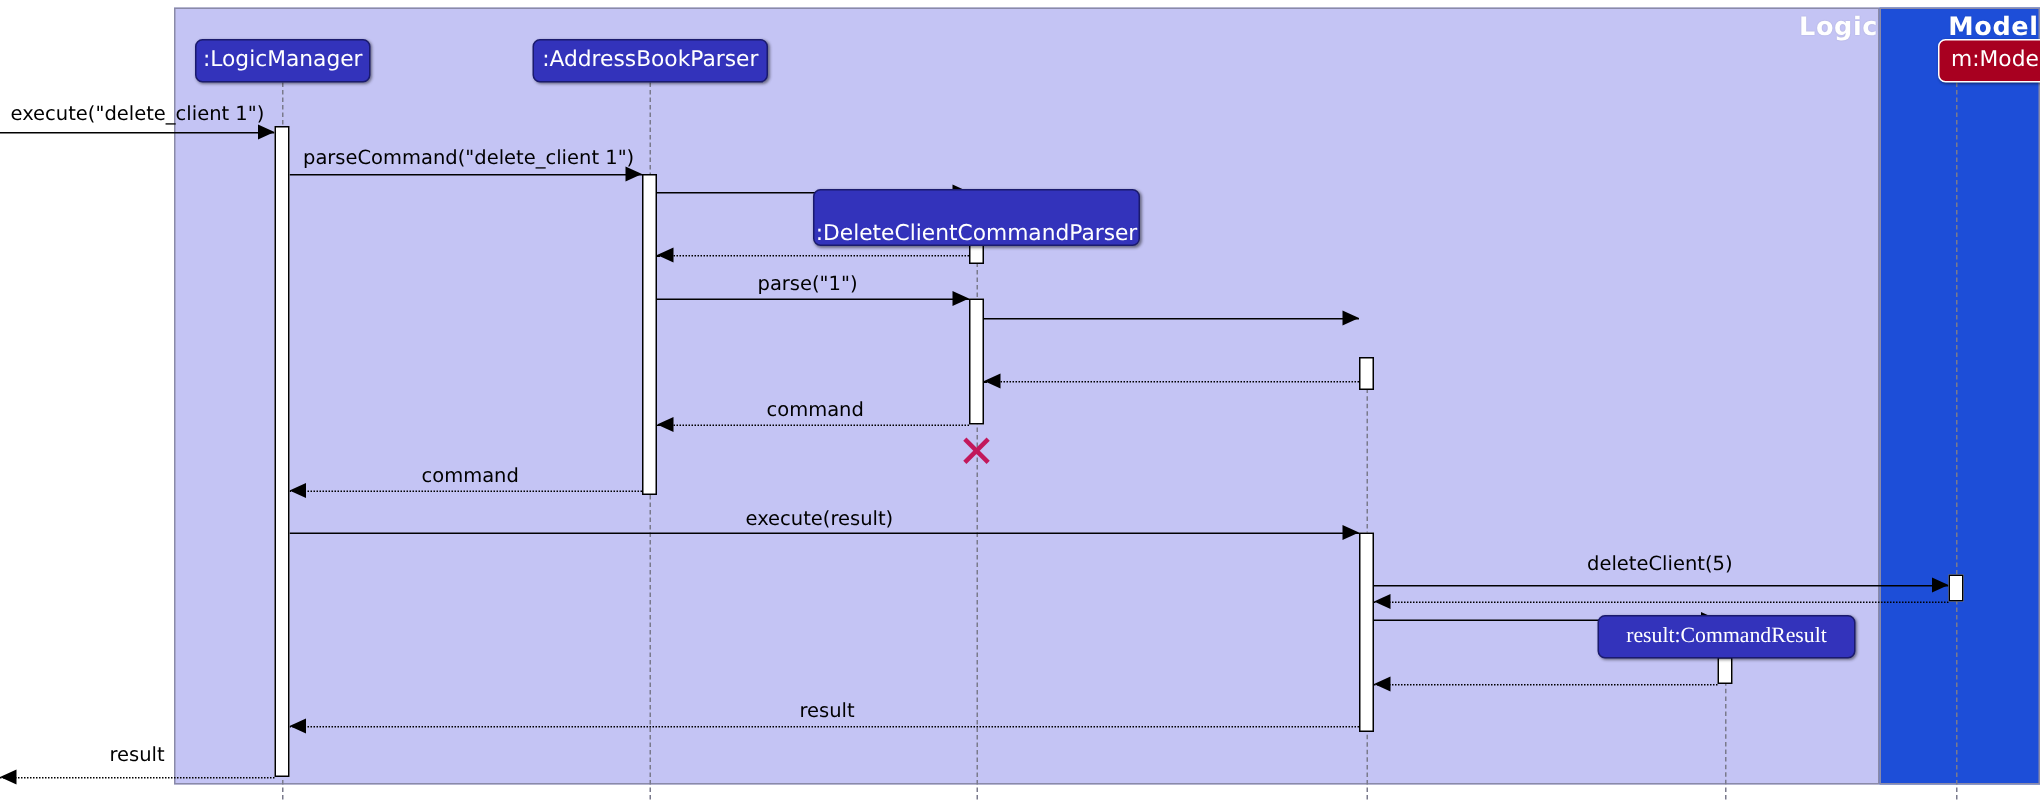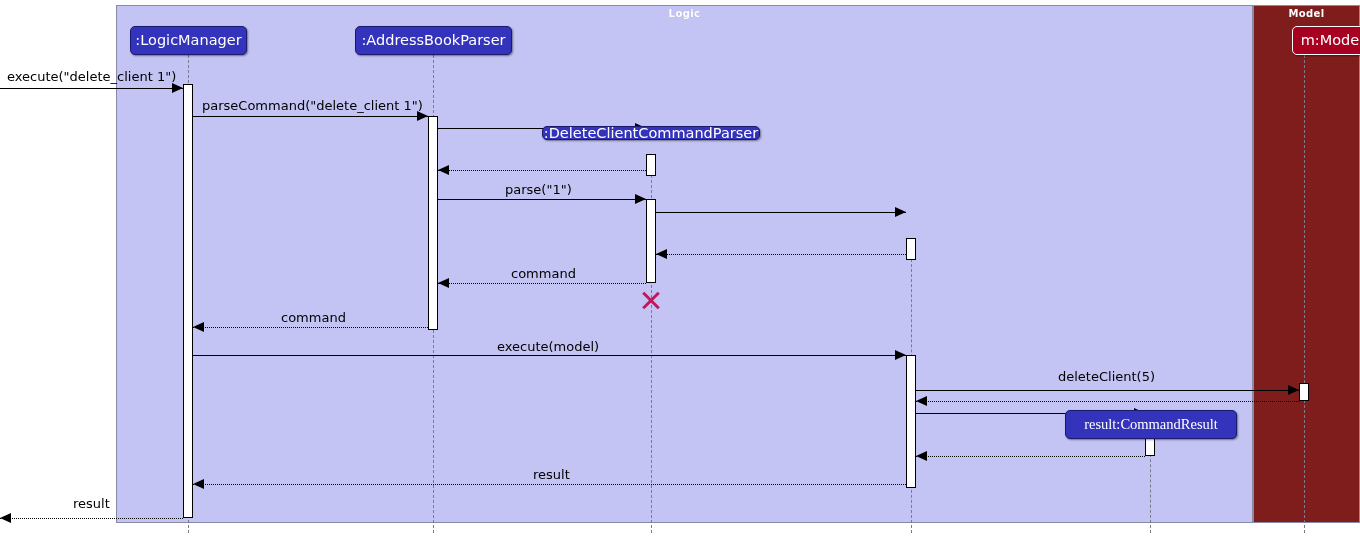--- a/index.html
+++ b/index.html
@@ -22,24 +22,24 @@
   }
   .frame {
     position: absolute;
     box-sizing: border-box;
   }
   .frame-title {
     position: absolute;
     top: 2px;
     left: 0;
     width: 100%;
-    text-align: center;
+    text-align: right;
     color: #ffffff;
     font-weight: bold;
-    font-size: 10px;
+    font-size: 17px;
     font-family: "DejaVu Sans", sans-serif;
     letter-spacing: 0.4px;
     text-shadow: 0 0 1px rgba(0,0,0,0.15);
   }
   .lifeline {
     position: absolute;
     width: 0;
     border-left: 1px dashed #7a7a8c;
   }
   .participant {
@@ -118,21 +118,21 @@
   .destroy span.a { transform: rotate(45deg); }
   .destroy span.b { transform: rotate(-45deg); }
 </style>
 </head>
 <body>
 
 <div id="canvas">
     <div class="frame" style="left: 116px; top: 5px; width: 1137px; height: 518px; background: rgb(196, 196, 244); border: 1px solid rgb(138, 138, 168);">
       <div class="frame-title">Logic</div>
     </div>
-    <div class="frame" style="left: 1253px; top: 5px; width: 107px; height: 518px; background: #7f1d1d; border: 1px solid rgb(138, 138, 168);">
+    <div class="frame" style="left: 1253px; top: 5px; width: 107px; height: 518px; background: #1d4ed8; border: 1px solid rgb(138, 138, 168);">
       <div class="frame-title">Model</div>
     </div>
     <div class="lifeline" style="left: 188px; top: 55px; height: 478px;"></div>
     <div class="lifeline" style="left: 433px; top: 55px; height: 478px;"></div>
     <div class="lifeline" style="left: 1304px; top: 55px; height: 478px;"></div>
     <div class="lifeline" style="left: 651px; top: 155px; height: 378px;"></div>
     <div class="lifeline" style="left: 911px; top: 239px; height: 294px;"></div>
     <div class="lifeline" style="left: 1150px; top: 439px; height: 94px;"></div>
     <div class="msg" style="left: 0px; top: 88px; width: 183px;"></div>
     <div class="arrowhead arrow-right" style="top: 83px; left: 172px;"></div>
@@ -152,21 +152,21 @@
     <div class="msg dotted" style="left: 656px; top: 254px; width: 250px;"></div>
     <div class="arrowhead arrow-left" style="top: 249px; left: 656px;"></div>
     <div class="msg dotted" style="left: 438px; top: 283px; width: 208px;"></div>
     <div class="arrowhead arrow-left" style="top: 278px; left: 438px;"></div>
     <div class="msg-label" style="left: 511px; top: 267px;">command</div>
     <div class="msg dotted" style="left: 193px; top: 327px; width: 235px;"></div>
     <div class="arrowhead arrow-left" style="top: 322px; left: 193px;"></div>
     <div class="msg-label" style="left: 281px; top: 311px;">command</div>
     <div class="msg" style="left: 193px; top: 355px; width: 713px;"></div>
     <div class="arrowhead arrow-right" style="top: 350px; left: 895px;"></div>
-    <div class="msg-label" style="left: 497px; top: 340px;">execute(model)</div>
+    <div class="msg-label" style="left: 497px; top: 340px;">execute(result)</div>
     <div class="msg" style="left: 916px; top: 390px; width: 383px;"></div>
     <div class="arrowhead arrow-right" style="top: 385px; left: 1288px;"></div>
     <div class="msg-label" style="left: 1058px; top: 370px;">deleteClient(5)</div>
     <div class="msg dotted" style="left: 916px; top: 401px; width: 383px;"></div>
     <div class="arrowhead arrow-left" style="top: 396px; left: 916px;"></div>
     <div class="msg" style="left: 916px; top: 413px; width: 229px;"></div>
     <div class="arrowhead arrow-right" style="top: 408px; left: 1134px;"></div>
     <div class="msg dotted" style="left: 916px; top: 456px; width: 229px;"></div>
     <div class="arrowhead arrow-left" style="top: 451px; left: 916px;"></div>
     <div class="msg dotted" style="left: 193px; top: 484px; width: 713px;"></div>
@@ -189,19 +189,19 @@
     </div>
     <div class="participant p-logic" style="left: 130px; top: 26px; width: 117px; height: 29px; background: rgb(51, 51, 187);">
       <span>:LogicManager</span>
     </div>
     <div class="participant p-logic" style="left: 355px; top: 26px; width: 157px; height: 29px; background: rgb(51, 51, 187);">
       <span>:AddressBookParser</span>
     </div>
     <div class="participant p-model" style="left: 1264px; top: 26px; width: 80px; height: 29px; background: rgb(168, 0, 32); margin-left: 28px;">
       <span>m:Model</span>
     </div>
-    <div class="participant p-logic" style="left: 542px; top: 126px; width: 218px; height: 14px; background: rgb(51, 51, 187);">
+    <div class="participant p-logic" style="left: 542px; top: 126px; width: 218px; height: 38px; background: rgb(51, 51, 187); align-items: flex-end;">
       <span>:DeleteClientCommandParser</span>
     </div>
     <div class="participant p-logic" style="left: 1065px; top: 410px; width: 172px; height: 29px; background: rgb(51, 51, 187); font-family: Liberation Serif, serif;">
       <span>result:CommandResult</span>
     </div>
   </div>
 
 </body></html>

